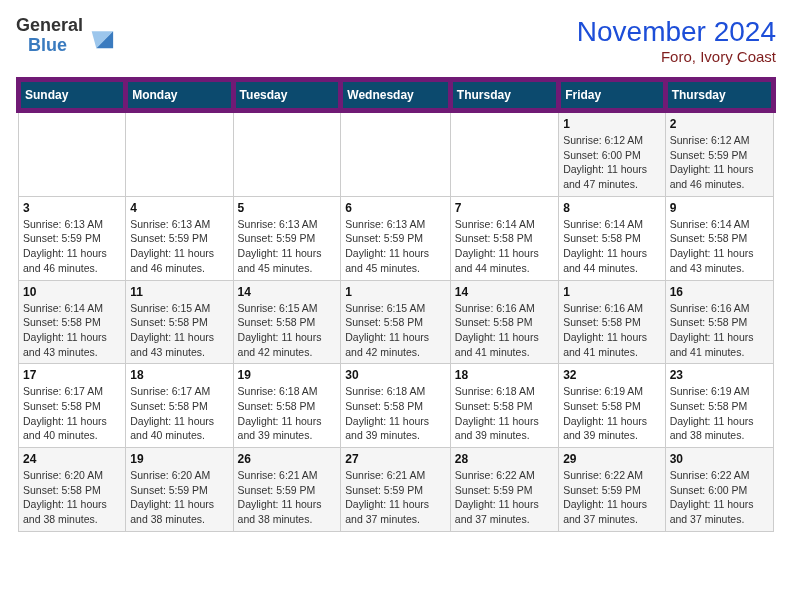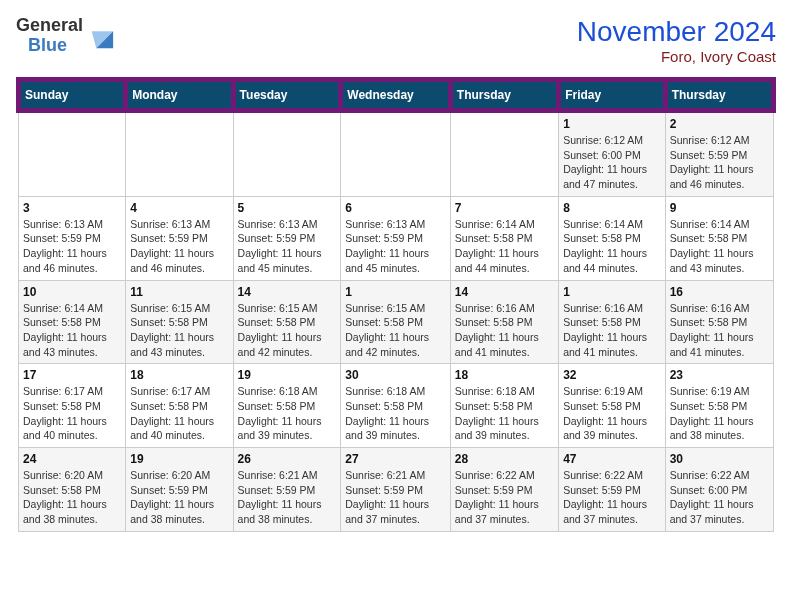--- a/index.html
+++ b/index.html
@@ -298,21 +298,21 @@
 Sunset: 5:59 PM
 Daylight: 11 hours and 37 minutes.</div>
         </td>
         <td>
           <div class="day-number">28</div>
           <div class="day-info" style="white-space: pre-line;">Sunrise: 6:22 AM
 Sunset: 5:59 PM
 Daylight: 11 hours and 37 minutes.</div>
         </td>
         <td>
-          <div class="day-number">47</div>
+          <div class="day-number">29</div>
           <div class="day-info" style="white-space: pre-line;">Sunrise: 6:22 AM
 Sunset: 5:59 PM
 Daylight: 11 hours and 37 minutes.</div>
         </td>
         <td>
           <div class="day-number">30</div>
           <div class="day-info" style="white-space: pre-line;">Sunrise: 6:22 AM
 Sunset: 6:00 PM
 Daylight: 11 hours and 37 minutes.</div>
         </td>

